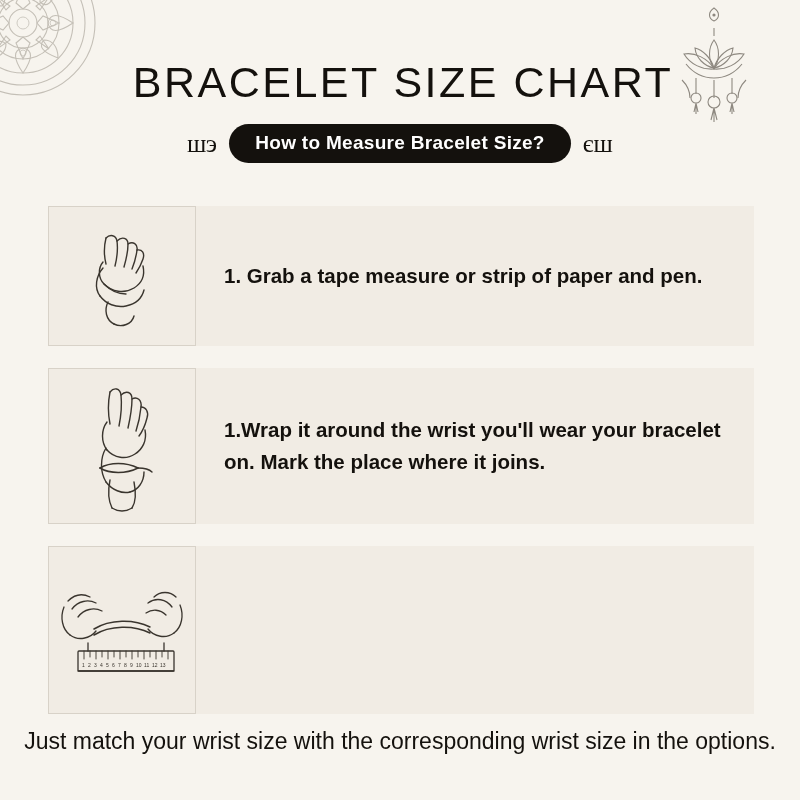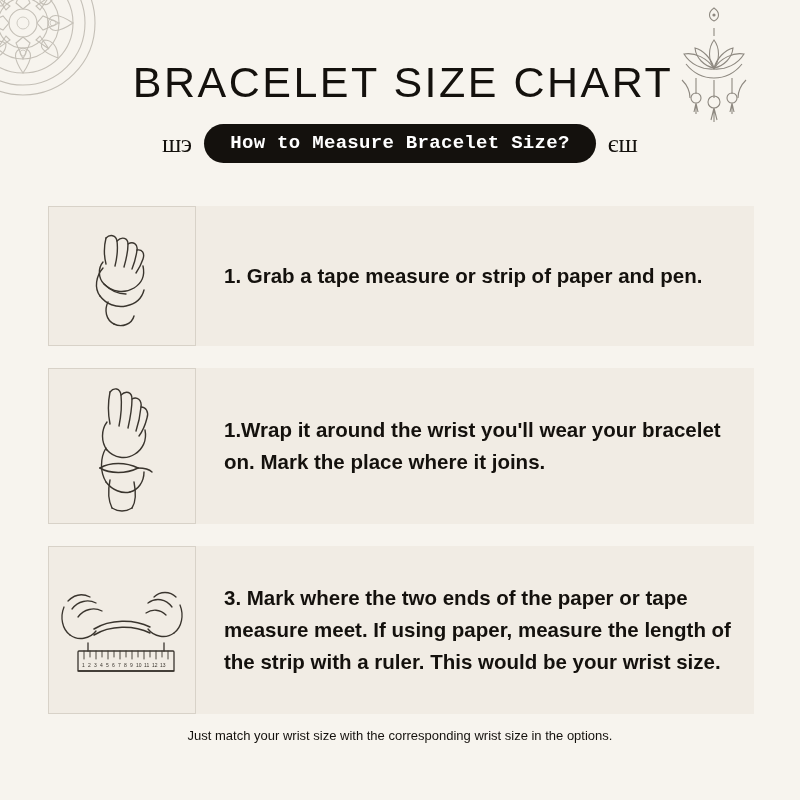--- a/index.html
+++ b/index.html
@@ -72,21 +72,21 @@
     line-height: 1;
     display: inline-block;
   }
   .flourish.left { transform: scaleX(-1); }
 
   .subtitle-pill {
     background: #14110d;
     color: #ffffff;
     border-radius: 22px;
     padding: 8px 26px 9px;
-    font-family: Liberation Mono, monospace;
+    font-family: Liberation Sans, sans-serif;
     font-size: 19px;
     font-weight: 700;
     letter-spacing: 0.3px;
     white-space: nowrap;
   }
 
   .steps {
     position: absolute;
     top: 206px;
     left: 48px;
@@ -125,21 +125,21 @@
   .step-1 .step-figure { height: 140px; }
   .step-2 .step-figure { height: 156px; }
   .step-3 .step-figure { height: 168px; }
 
   .footer {
     position: absolute;
     left: 0;
     top: 728px;
     width: 800px;
     text-align: center;
-    font-size: 13px;
+    font-size: 23px;
     color: #14110d;
   }
 
   svg { display: block; }
 </style>
 </head>
 <body>
 
 <div class="page">
 
@@ -337,20 +337,19 @@
                 <text x="104" y="112">12</text>
                 <text x="112" y="112">13</text>
               </g>
 
               <path d="M40 88 L40 96"></path>
               <path d="M116 88 L116 96"></path>
             </g>
           </svg>
         </span>
       </div>
-      <div class="step-text">3. Mark where the two ends of the paper or tape measure meet. If using paper, measure the length of the strip with a ruler. This would be your wrist size.</div>
     </div>
 
   </div>
 
   <div class="footer">Just match your wrist size with the corresponding wrist size in the options.</div>
 
 </div>
 
 </body></html>

